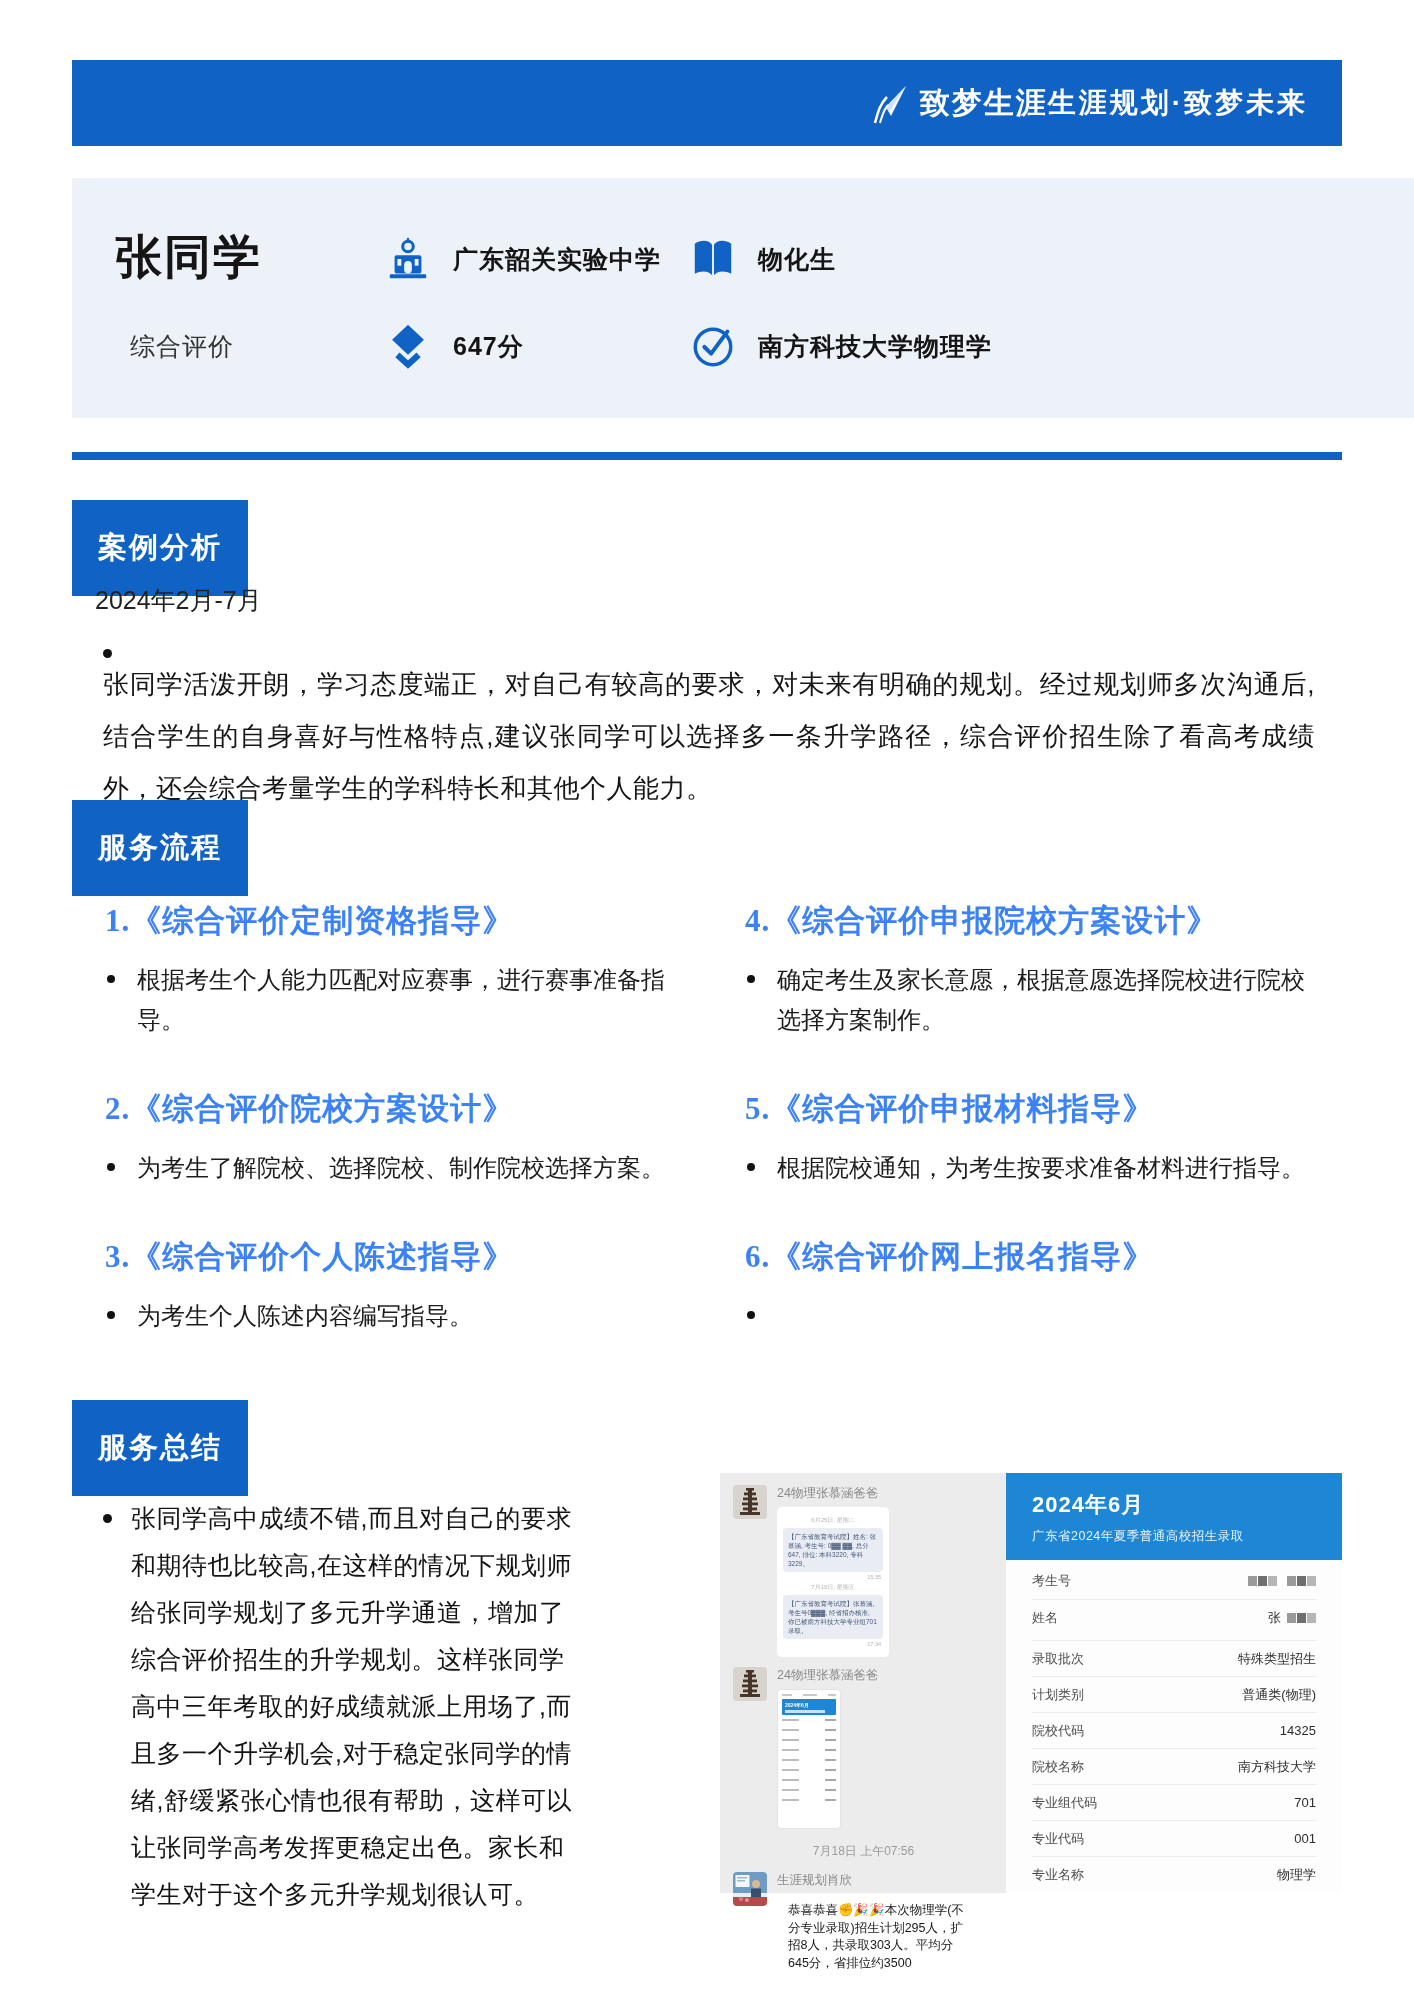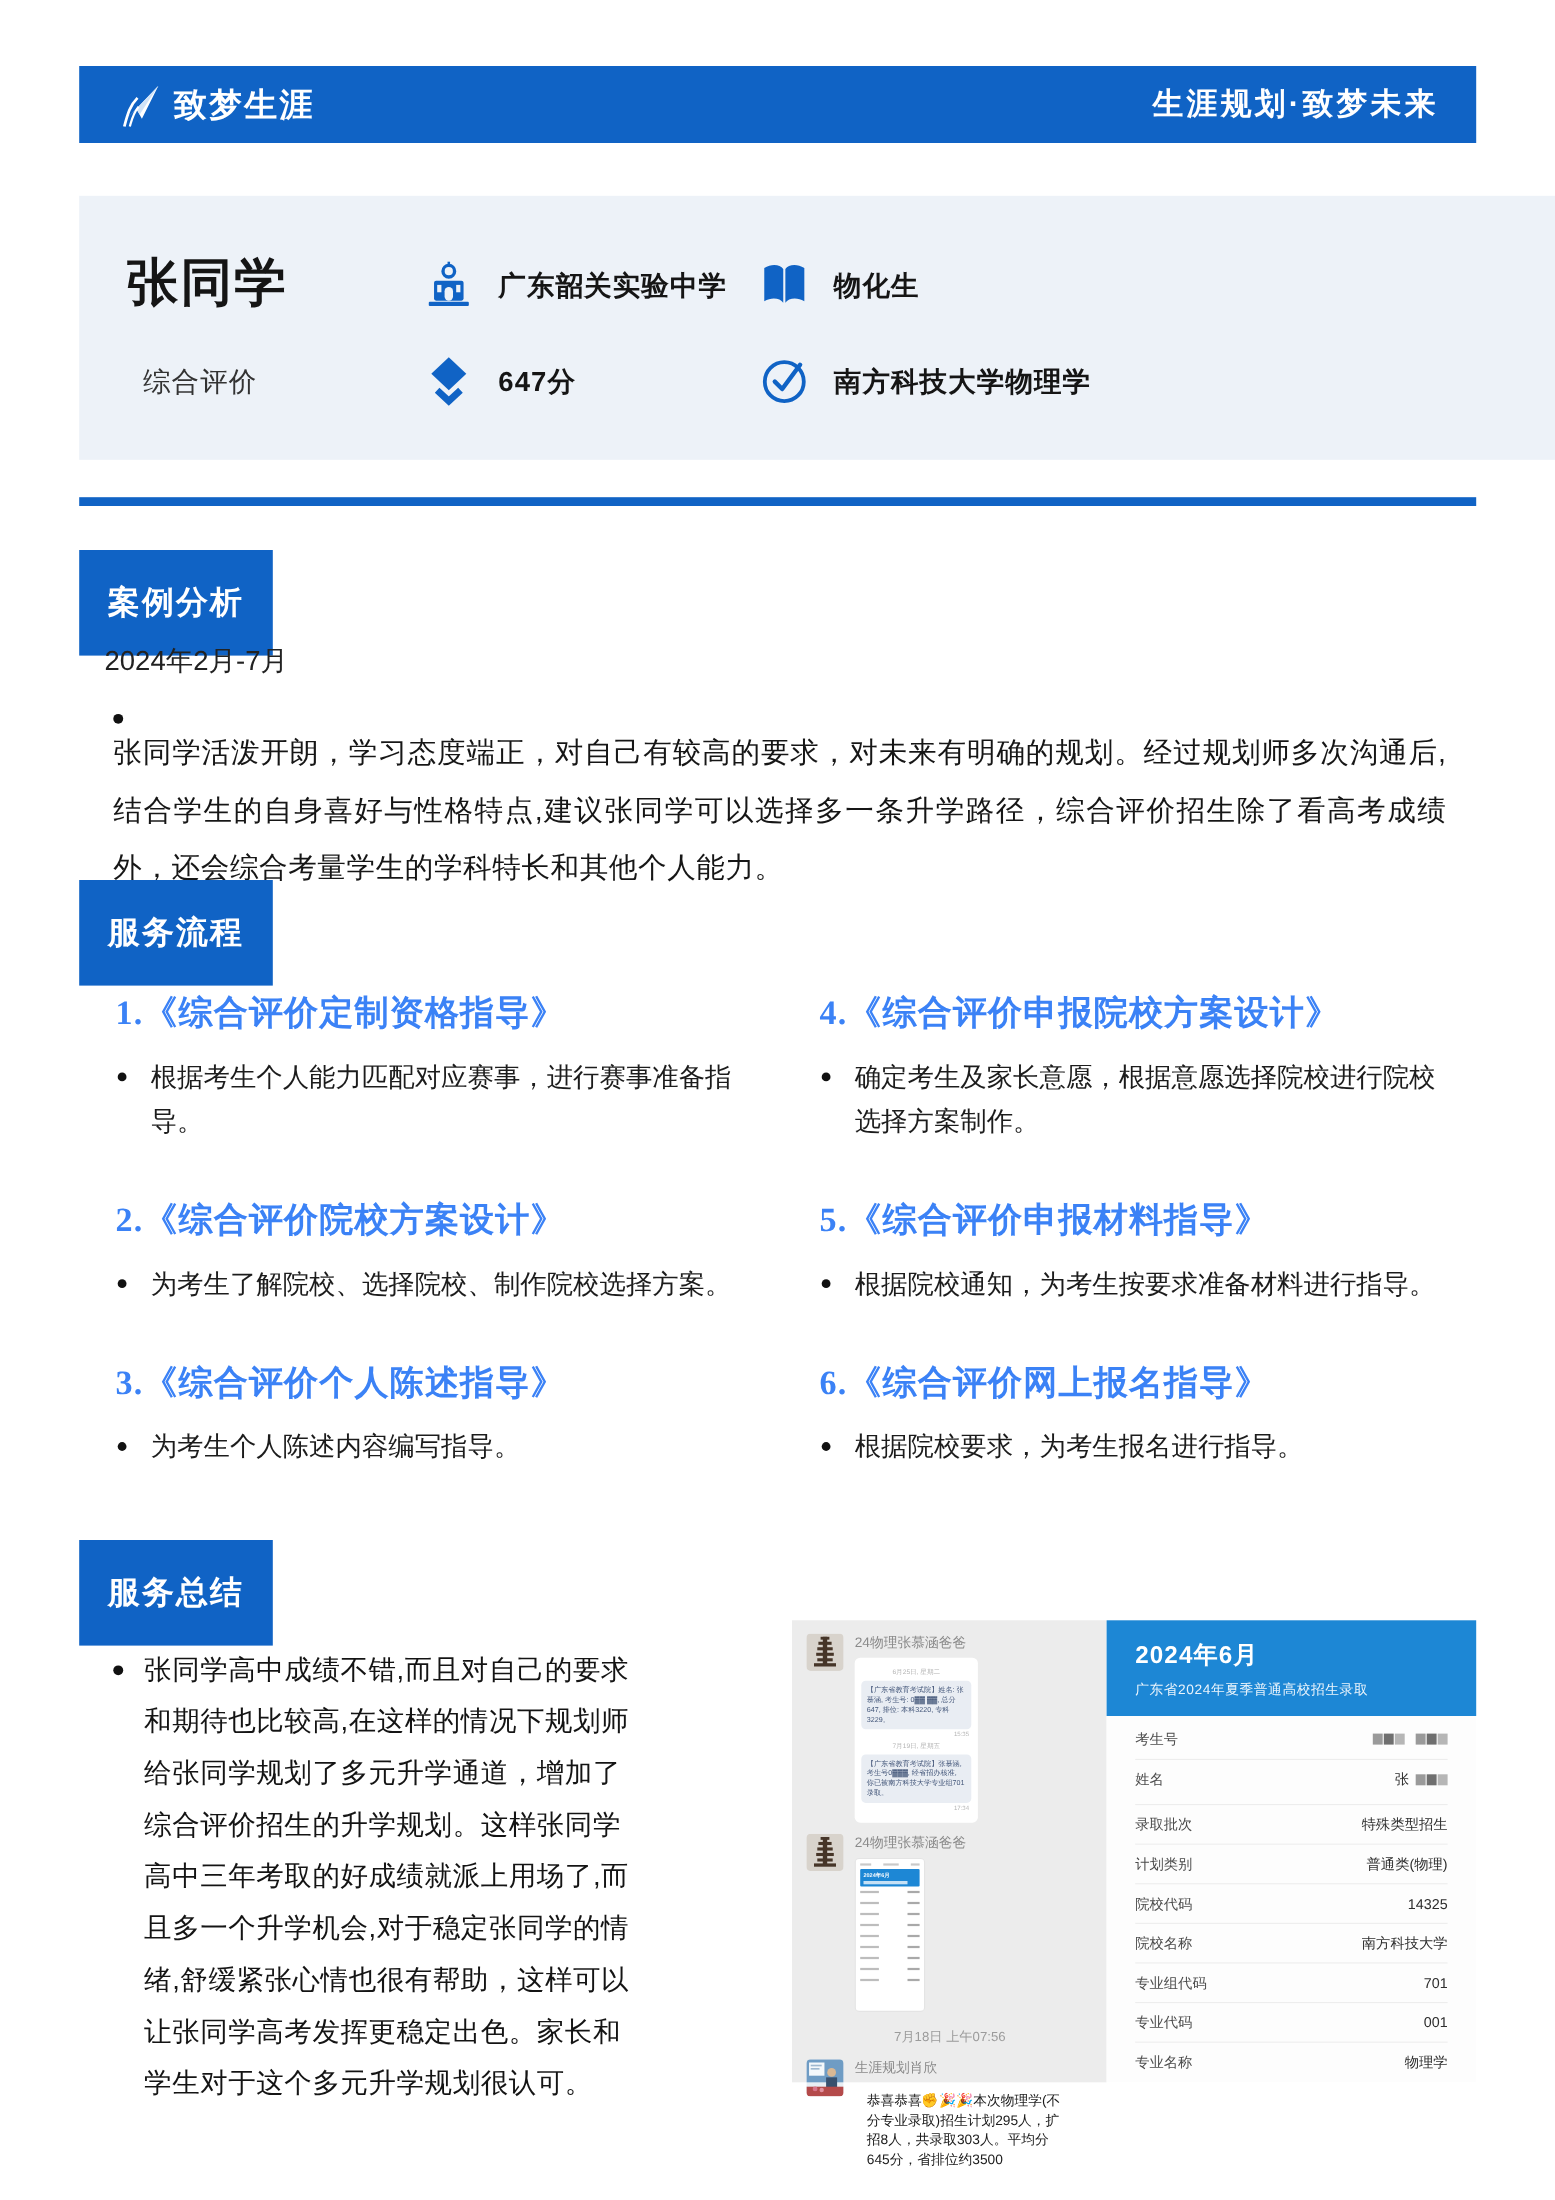--- a/index.html
+++ b/index.html
@@ -6,22 +6,22 @@
     --c-primary:#1063c5;
     --c-info_card_bg:#edf2f8;
     --c-chat_bg:#ececec;
     --c-card_header:#1d87d5;
   }
   *{margin:0;padding:0;box-sizing:border-box;}
   body{background:#fff;font-family:"Liberation Sans","DejaVu Sans",sans-serif;color:#111;}
   .page{position:relative;width:1414px;height:2000px;background:#fff;overflow:hidden;}
 
   
-  .header-bar{position:absolute;left:72px;top:60px;width:1270px;height:70px;
-    background:var(--c-primary);display:flex;align-items:center;justify-content:space-between;
+  .header-bar{position:absolute;left:72px;top:60px;width:1270px;height:86px;
+    background:var(--c-primary);display:flex;align-items:center;justify-content:flex-end;
     padding:0 34px;}
   .logo{display:flex;align-items:center;gap:8px;}
   .logo svg{width:44px;height:44px;}
   .logo-text{color:#fff;font-size:30px;font-weight:700;letter-spacing:2px;}
   .slogan{color:#fff;font-size:28px;font-weight:700;letter-spacing:3px;}
 
   
   .info-card{position:absolute;left:72px;top:178px;width:1407px;height:240px;
     background:var(--c-info_card_bg);}
   .student-name{position:absolute;left:43px;top:48px;font-size:47px;font-weight:900;color:#151515;letter-spacing:2px;}
@@ -230,21 +230,20 @@
         <div class="service-desc bullet-line">
           <span class="dot"></span>
           <p>根据院校通知，为考生按要求准备材料进行指导。</p>
         </div>
       </div>
 
       <div class="service-item">
         <div class="service-title">6.《综合评价网上报名指导》</div>
         <div class="service-desc bullet-line">
           <span class="dot"></span>
-          <p>根据院校要求，为考生报名进行指导。</p>
         </div>
       </div>
     </div>
 
   <div class="section-box box-summary">服务总结</div>
   <div class="summary-text bullet-line">
     <span class="dot"></span>
     <p>张同学高中成绩不错,而且对自己的要求和期待也比较高,在这样的情况下规划师给张同学规划了多元升学通道，增加了综合评价招生的升学规划。这样张同学高中三年考取的好成绩就派上用场了,而且多一个升学机会,对于稳定张同学的情绪,舒缓紧张心情也很有帮助，这样可以让张同学高考发挥更稳定出色。家长和学生对于这个多元升学规划很认可。</p>
   </div>
 

